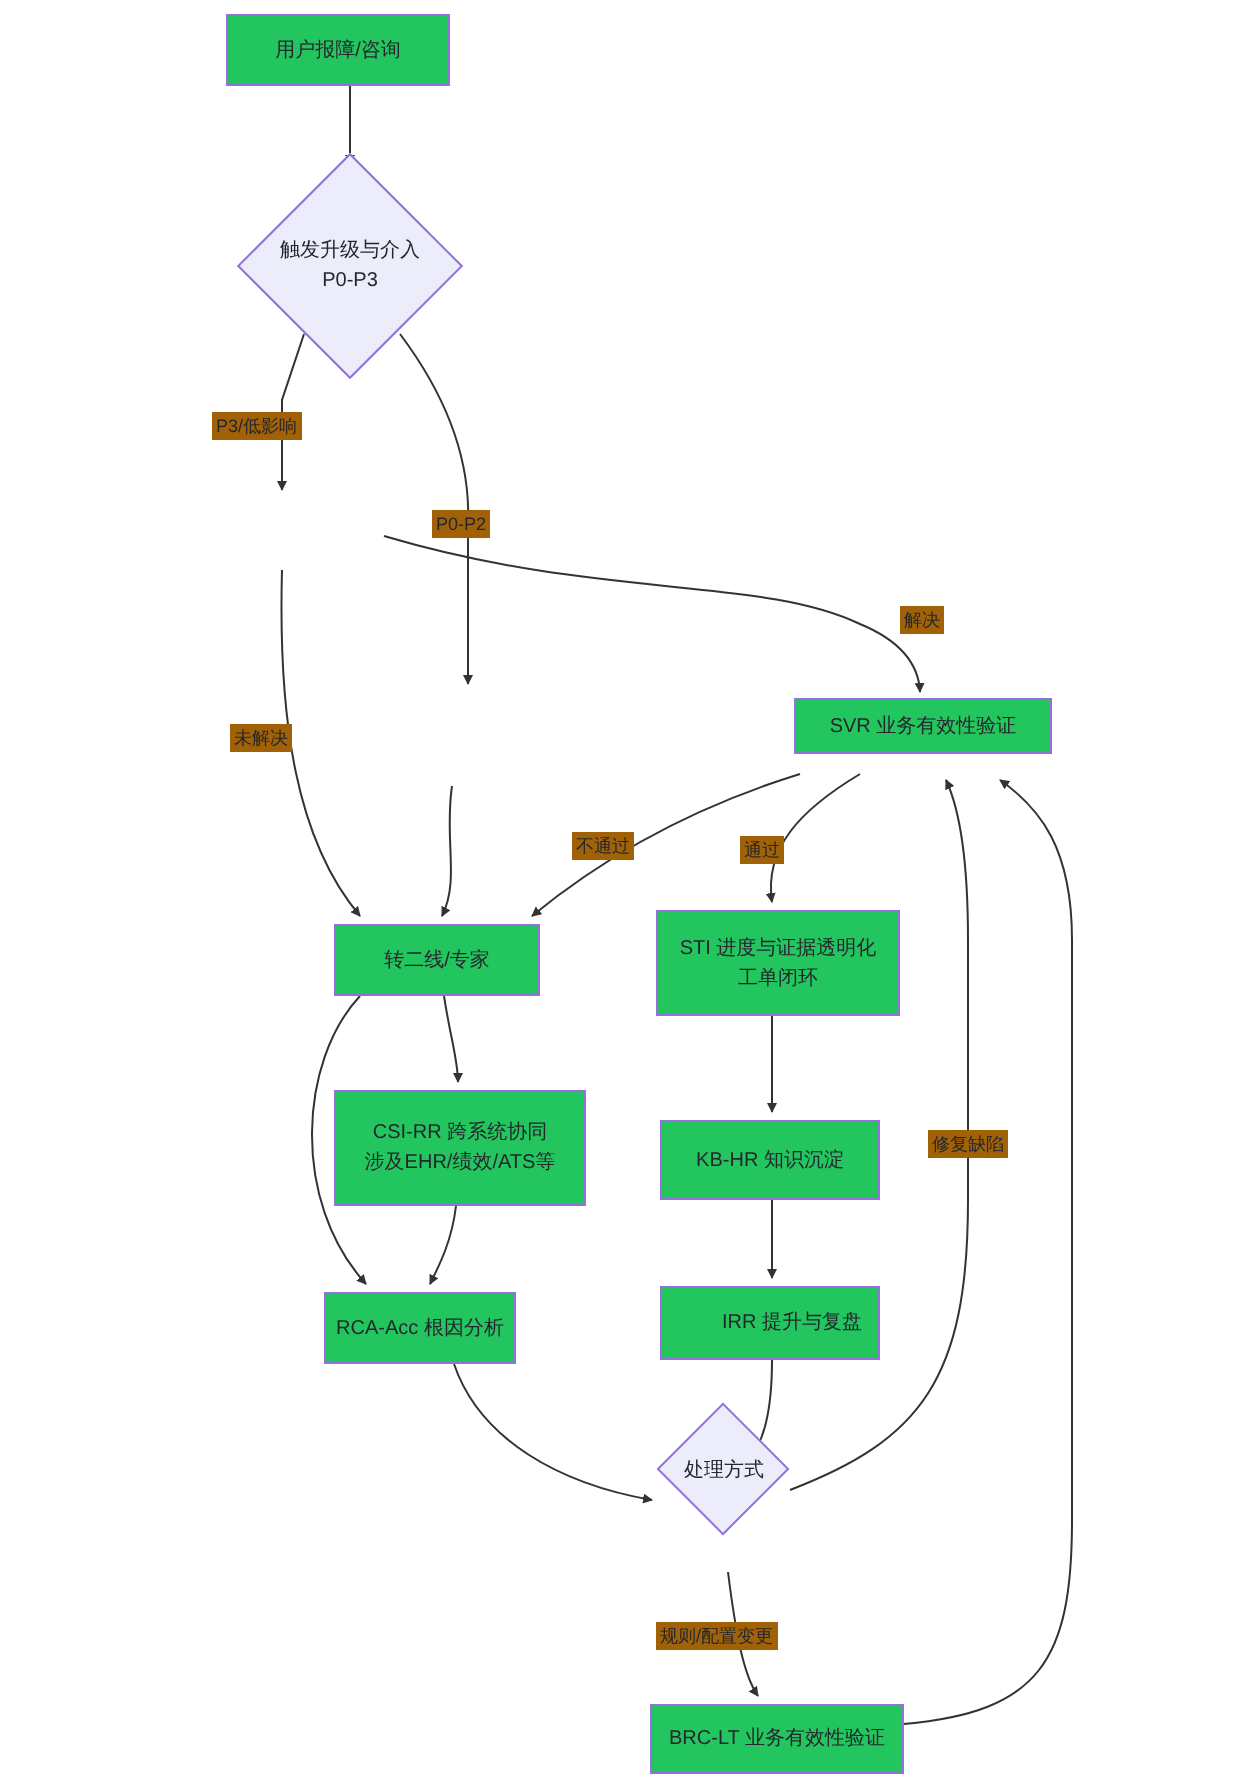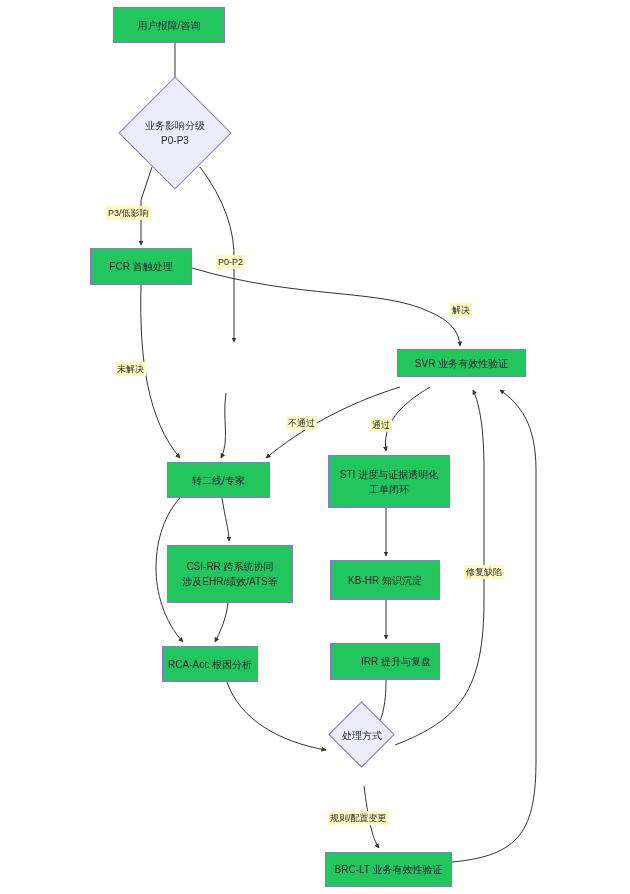--- a/index.html
+++ b/index.html
@@ -22,21 +22,21 @@
     background:#ececfb;border:1px solid #9370db;
     transform:rotate(45deg);
   }
   .diamond-wrap{position:absolute;}
   .diamond-text{
     position:absolute;inset:0;display:flex;align-items:center;
     justify-content:center;text-align:center;color:#26262e;
     font-size:10px;line-height:15px;white-space:pre-line;
   }
   .edge-label{
-    position:absolute;background:#fef9c3;color:#26262e;
+    position:absolute;background:#a16207;color:#26262e;
     font-size:9px;line-height:12px;padding:1px 2px;white-space:nowrap;
   }
 </style>
 </head>
 <body>
 
 <div id="canvas">
 
   <svg id="edges" viewBox="0 0 630 894">
     <defs>
@@ -83,27 +83,24 @@
       <path d="M 452,862 C 520,856 536,830 536,760 L 536,470 C 536,424 520,404 500,390"></path>
     </g>
   </svg>
 
   <div class="node" style="left:113px;top:7px;width:112px;height:36px;">
     <span class="lbl">用户报障/咨询</span>
   </div>
 
   <div class="diamond-wrap" style="left:118px;top:81px;width:114px;height:104px;">
     <div class="diamond" style="left:17px;top:12px;width:80px;height:80px;"></div>
-    <div class="diamond-text">业务影响分级
+    <div class="diamond-text">触发升级与介入
 P0-P3</div>
   </div>
 
-  <div class="node" style="left:90px;top:248px;width:102px;height:37px;">
-    <span class="lbl">FCR 首触处理</span>
-  </div>
 
 
   <div class="node" style="left:397px;top:349px;width:129px;height:28px;">
     <span class="lbl">SVR 业务有效性验证</span>
   </div>
 
   <div class="node" style="left:167px;top:462px;width:103px;height:36px;">
     <span class="lbl">转二线/专家</span>
   </div>
 

